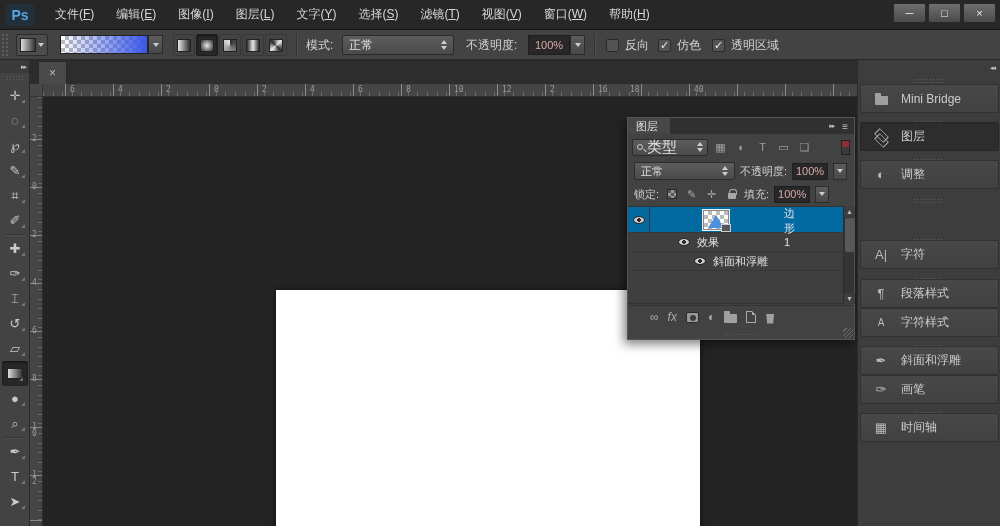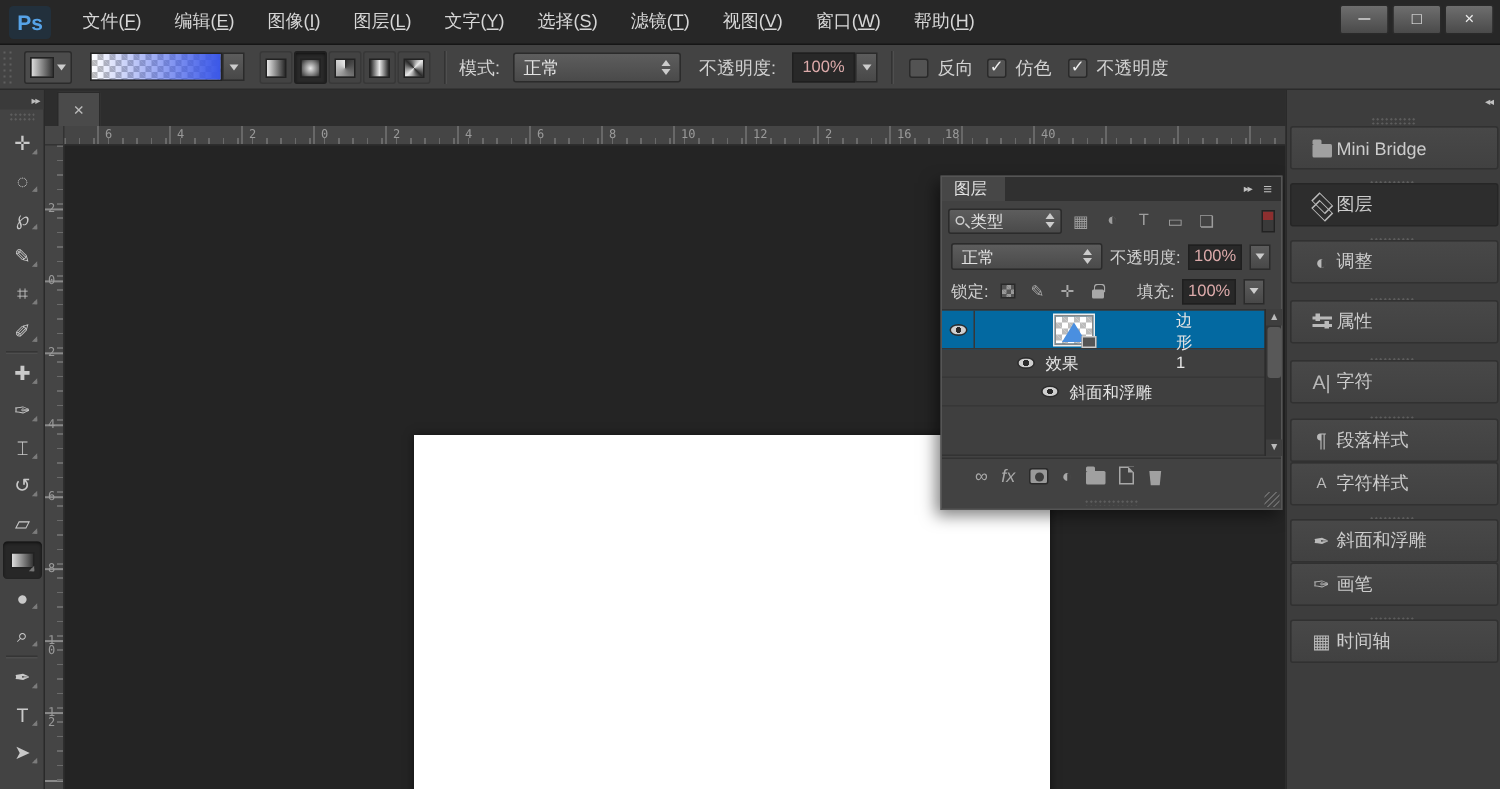--- a/index.html
+++ b/index.html
@@ -97,21 +97,21 @@
   #layers-panel { left:627px; top:117px; width:228px; height:223px; background:#424242; border:1px solid #555;
                   box-shadow:-3px 4px 10px rgba(0,0,0,.5); }
   #lp-titlebar { position:absolute; left:0; top:0; width:100%; height:16px; background:#303030; display:flex; align-items:stretch; }
   #lp-tab { background:#474747; padding:1px 12px 0 8px; color:#e0e0e0; font-size:11px; line-height:15px; }
   #lp-title-icons { margin-left:auto; display:flex; align-items:center; gap:8px; padding-right:6px; color:#c0c0c0; }
   .chev { font-size:7px; letter-spacing:-1px; color:#c0c0c0; }
   .hamb { font-size:10px; color:#c0c0c0; }
   .lp-row { position:absolute; left:0; width:100%; }
   #lp-filter { top:18px; height:22px; display:flex; align-items:center; padding:0 4px; gap:4px; }
   #lp-search { width:76px; height:17px; background:linear-gradient(#5d5d5d,#4a4a4a); border:1px solid #2b2b2b; border-radius:2px;
-               display:flex; align-items:center; gap:4px; padding:0 4px; font-size:11px; color:#e0e0e0; }
+               display:flex; align-items:center; gap:4px; padding:0 4px; font-size:15px; color:#e0e0e0; }
   .i-search { width:6px; height:6px; border:1px solid #ccc; border-radius:50%; position:relative; flex:none; }
   .i-search::after { content:""; position:absolute; left:5px; top:5px; width:4px; height:1px; background:#ccc; transform:rotate(45deg); }
   .filt-ic { width:17px; height:16px; display:flex; align-items:center; justify-content:center; color:#9d9d9d; font-size:11px; }
   #lp-toggle { margin-left:auto; width:9px; height:15px; background:linear-gradient(#8c2f2f 0 45%, #3a3a3a 45%); border:1px solid #222; }
   #lp-blend { top:42px; height:22px; display:flex; align-items:center; padding:0 6px; gap:5px; font-size:11px; }
   #lp-blend .dropdown { width:101px; height:18px; font-size:11px; }
   #lp-lock { top:66px; height:20px; display:flex; align-items:center; padding:0 6px; gap:5px; font-size:11px; }
   .lock-ic { width:15px; height:15px; display:flex; align-items:center; justify-content:center; color:#a8a8a8; font-size:11px; }
   .i-chkr { width:10px; height:10px; background-image:linear-gradient(45deg,#999 25%,transparent 25%,transparent 75%,#999 75%),
             linear-gradient(45deg,#999 25%,#555 25%,#555 75%,#999 75%); background-size:6px 6px; background-position:0 0,3px 3px; border:1px solid #2a2a2a; }
@@ -145,21 +145,21 @@
                background:repeating-linear-gradient(135deg, transparent 0 2px, #6a6a6a 2px 3px); }
   #lp-bottomgrip { position:absolute; left:50%; bottom:2px; transform:translateX(-50%); width:36px; height:4px;
                    background-image:radial-gradient(#5f5f5f 35%, transparent 36%); background-size:3px 3px; }
 
   
   #dock { left:857px; top:60px; width:143px; height:466px; background:#3d3d3d; border-left:1px solid #2a2a2a; }
   #dock-top { height:16px; display:flex; justify-content:flex-end; align-items:center; padding-right:5px; }
   .dock-dots { height:5px; margin:3px auto; width:30px;
                background-image:radial-gradient(#606060 35%, transparent 36%); background-size:3px 3px; }
   .dock-btn { position:absolute; left:2px; width:139px; height:29px; background:linear-gradient(#484848,#414141);
-              border:1px solid #313131; border-radius:2px; display:flex; align-items:center; gap:0; padding-left:10px;
+              border:1px solid #313131; border-radius:2px; display:flex; align-items:center; gap:10px; padding-left:10px;
               color:#cccccc; font-size:12px; }
   .dock-btn.active { background:#2d2d2d; border-color:#262626; }
   .dock-ic { width:20px; display:flex; align-items:center; justify-content:center; color:#b9b9b9; font-size:13px; flex:none; }
   .i-layers { position:relative; width:16px; height:12px; }
   .i-layers::before,.i-layers::after { content:""; position:absolute; left:2px; width:11px; height:11px; border:1.5px solid #b9b9b9; transform:rotate(45deg) scaleY(.6); }
   .i-layers::before { top:-2px; } .i-layers::after { top:3px; }
   .i-props { width:13px; height:12px; position:relative; }
   .i-props::before { content:""; position:absolute; left:0; top:2px; width:13px; height:2px; background:#b9b9b9; box-shadow:0 5px 0 #b9b9b9; }
   .i-props::after { content:""; position:absolute; left:2px; top:0; width:3px; height:5px; background:#b9b9b9; box-shadow:6px 5px 0 #b9b9b9; }
 
@@ -236,21 +236,21 @@
   <div class="abs" style="left:606px;top:35px;display:flex;align-items:center;gap:6px;">
     <span class="checkbox"></span>
     <span class="opt-label">反向</span>
   </div>
   <div class="abs" style="left:658px;top:35px;display:flex;align-items:center;gap:6px;">
     <span class="checkbox">✓</span>
     <span class="opt-label">仿色</span>
   </div>
   <div class="abs" style="left:712px;top:35px;display:flex;align-items:center;gap:6px;">
     <span class="checkbox">✓</span>
-    <span class="opt-label">不透明度</span>
+    <span class="opt-label">透明区域</span>
   </div>
 
   <div id="tabstrip">
     <div id="doc-tab">
       <span class="close">×</span>
     </div>
   </div>
 
   <div id="toolbar">
     <div id="toolbar-top">▸▸</div>
@@ -387,21 +387,21 @@
     <div id="lp-lock" class="lp-row">
       <span>锁定:</span>
       <span class="lock-ic">
           <span class="i-chkr"></span>
         </span>
       <span class="lock-ic">✎</span>
       <span class="lock-ic">✛</span>
       <span class="lock-ic">
           <span class="i-lock"></span>
         </span>
-      <span style="margin-left:14px">填充:</span>
+      <span style="">填充:</span>
       <span class="val-well" style="width:36px;height:17px;line-height:15px;">100%</span>
       <span class="arrow-btn" style="height:17px;width:14px;">
           <span class="dd-arrow"></span>
         </span>
     </div>
 
     <div id="lp-list">
 
       <div class="layer-row" style="top:0;height:26px;background:#0369a1;gap:48px;">
         <span class="eye-cell">
@@ -474,26 +474,20 @@
           <span class="i-layers"></span>
         </span>
       <span>图层</span>
     </div>
     <div class="dock-dots" style="position:absolute;left:55px;top:95px;"></div>
     <div class="dock-btn" style="top:100px;">
       <span class="dock-ic">◐</span>
       <span>调整</span>
     </div>
     <div class="dock-dots" style="position:absolute;left:55px;top:135px;"></div>
-    <div class="dock-btn" style="top:140px;">
-      <span class="dock-ic">
-          <span class="i-props"></span>
-        </span>
-      <span>属性</span>
-    </div>
     <div class="dock-dots" style="position:absolute;left:55px;top:175px;"></div>
     <div class="dock-btn" style="top:180px;">
       <span class="dock-ic">A|</span>
       <span>字符</span>
     </div>
     <div class="dock-dots" style="position:absolute;left:55px;top:214px;"></div>
     <div class="dock-btn" style="top:219px;">
       <span class="dock-ic">¶</span>
       <span>段落样式</span>
     </div>

